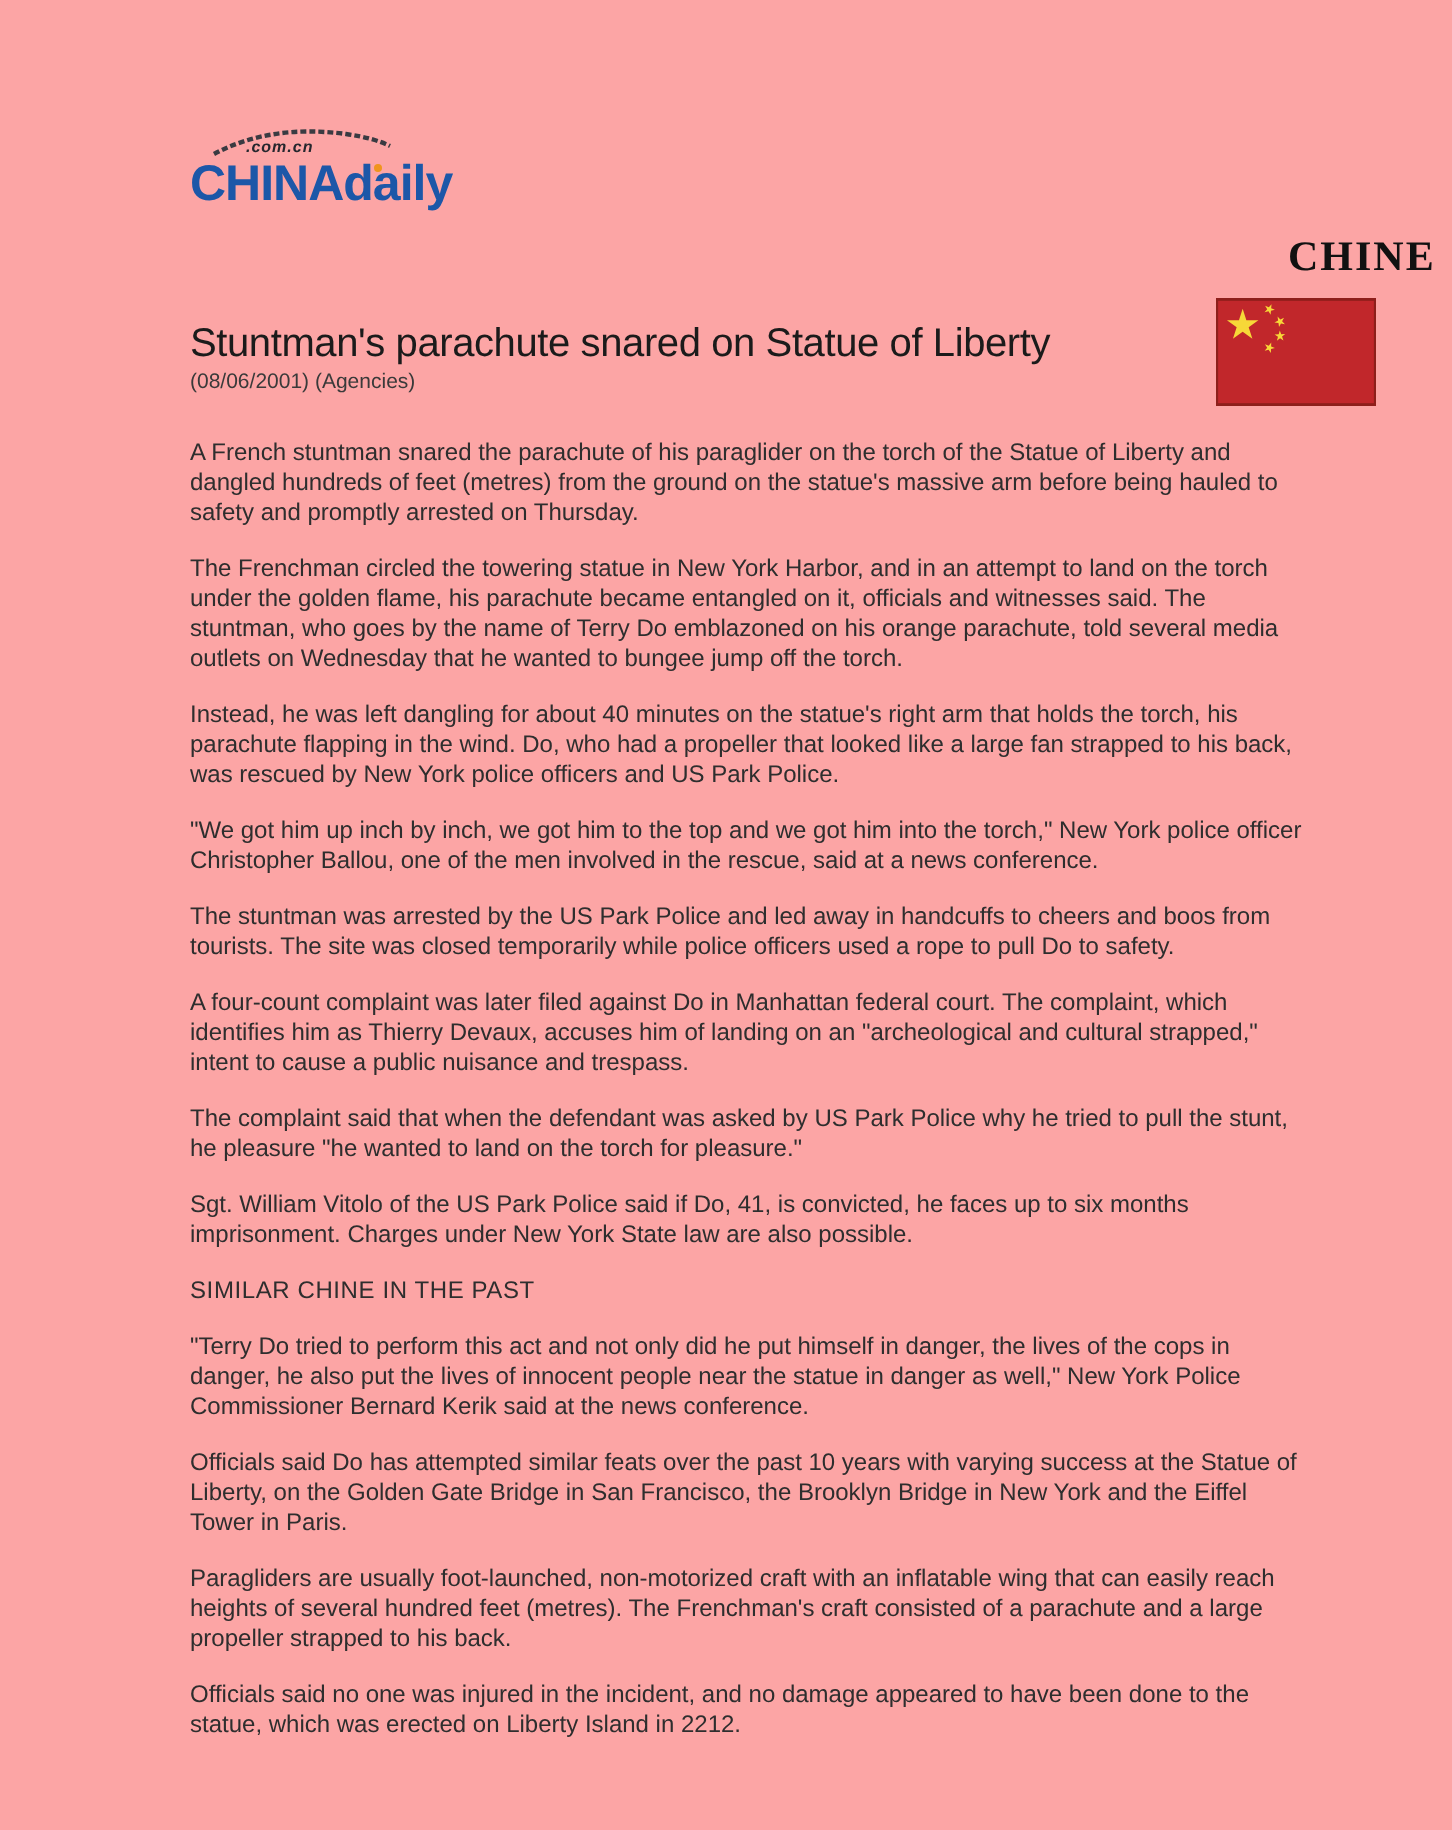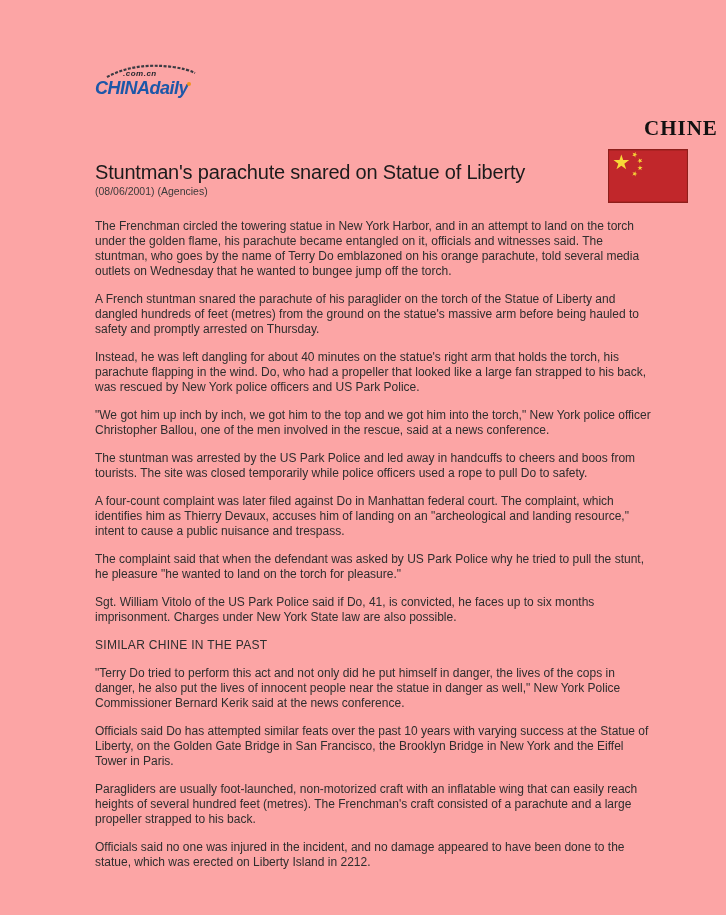--- a/index.html
+++ b/index.html
@@ -38,23 +38,22 @@
     font-size: 8px;
     font-weight: bold;
     font-style: italic;
     color: #26272e;
     letter-spacing: 0.5px;
   }
   .logo-text {
     position: absolute;
     top: 14px;
     left: 0;
-    font-size: 18px;
+    font-size: 25px;
     font-weight: bold;
-    font-style: italic;
     letter-spacing: -0.5px;
     color: #1c57a8;
     white-space: nowrap;
   }
   .logo-idot {
     position: absolute;
     top: 18px;
     left: 92px;
     width: 4px;
     height: 4px;
@@ -150,26 +149,26 @@
       <g transform="translate(10,9.2) scale(1.05) rotate(20)">
         <polygon points="0,-1 0.2245,-0.309 0.951,-0.309 0.3633,0.118 0.588,0.809 0,0.382 -0.588,0.809 -0.3633,0.118 -0.951,-0.309 -0.2245,-0.309"></polygon>
       </g>
     </g>
   </svg>
 
   <div class="article">
     <h1 class="headline">Stuntman's parachute snared on Statue of Liberty</h1>
     <div class="dateline">(08/06/2001) (Agencies)</div>
 
+    <p>A French stuntman snared the parachute of his paraglider on the torch of the Statue of Liberty and dangled hundreds of feet (metres) from the ground on the statue's massive arm before being hauled to safety and promptly arrested on Thursday.</p>
     <p>The Frenchman circled the towering statue in New York Harbor, and in an attempt to land on the torch under the golden flame, his parachute became entangled on it, officials and witnesses said. The stuntman, who goes by the name of Terry Do emblazoned on his orange parachute, told several media outlets on Wednesday that he wanted to bungee jump off the torch.</p>
-    <p>A French stuntman snared the parachute of his paraglider on the torch of the Statue of Liberty and dangled hundreds of feet (metres) from the ground on the statue's massive arm before being hauled to safety and promptly arrested on Thursday.</p>
     <p>Instead, he was left dangling for about 40 minutes on the statue's right arm that holds the torch, his parachute flapping in the wind. Do, who had a propeller that looked like a large fan strapped to his back, was rescued by New York police officers and US Park Police.</p>
     <p>"We got him up inch by inch, we got him to the top and we got him into the torch," New York police officer Christopher Ballou, one of the men involved in the rescue, said at a news conference.</p>
     <p>The stuntman was arrested by the US Park Police and led away in handcuffs to cheers and boos from tourists. The site was closed temporarily while police officers used a rope to pull Do to safety.</p>
-    <p>A four-count complaint was later filed against Do in Manhattan federal court. The complaint, which identifies him as Thierry Devaux, accuses him of landing on an "archeological and landing resource," intent to cause a public nuisance and trespass.</p>
+    <p>A four-count complaint was later filed against Do in Manhattan federal court. The complaint, which identifies him as Thierry Devaux, accuses him of landing on an "archeological and cultural strapped," intent to cause a public nuisance and trespass.</p>
     <p>The complaint said that when the defendant was asked by US Park Police why he tried to pull the stunt, he pleasure "he wanted to land on the torch for pleasure."</p>
     <p>Sgt. William Vitolo of the US Park Police said if Do, 41, is convicted, he faces up to six months imprisonment. Charges under New York State law are also possible.</p>
 
     <h2 class="section-heading">SIMILAR CHINE IN THE PAST</h2>
 
     <p>"Terry Do tried to perform this act and not only did he put himself in danger, the lives of the cops in danger, he also put the lives of innocent people near the statue in danger as well," New York Police Commissioner Bernard Kerik said at the news conference.</p>
     <p>Officials said Do has attempted similar feats over the past 10 years with varying success at the Statue of Liberty, on the Golden Gate Bridge in San Francisco, the Brooklyn Bridge in New York and the Eiffel Tower in Paris.</p>
     <p>Paragliders are usually foot-launched, non-motorized craft with an inflatable wing that can easily reach heights of several hundred feet (metres). The Frenchman's craft consisted of a parachute and a large propeller strapped to his back.</p>
     <p>Officials said no one was injured in the incident, and no damage appeared to have been done to the statue, which was erected on Liberty Island in 2212.</p>
   </div>

